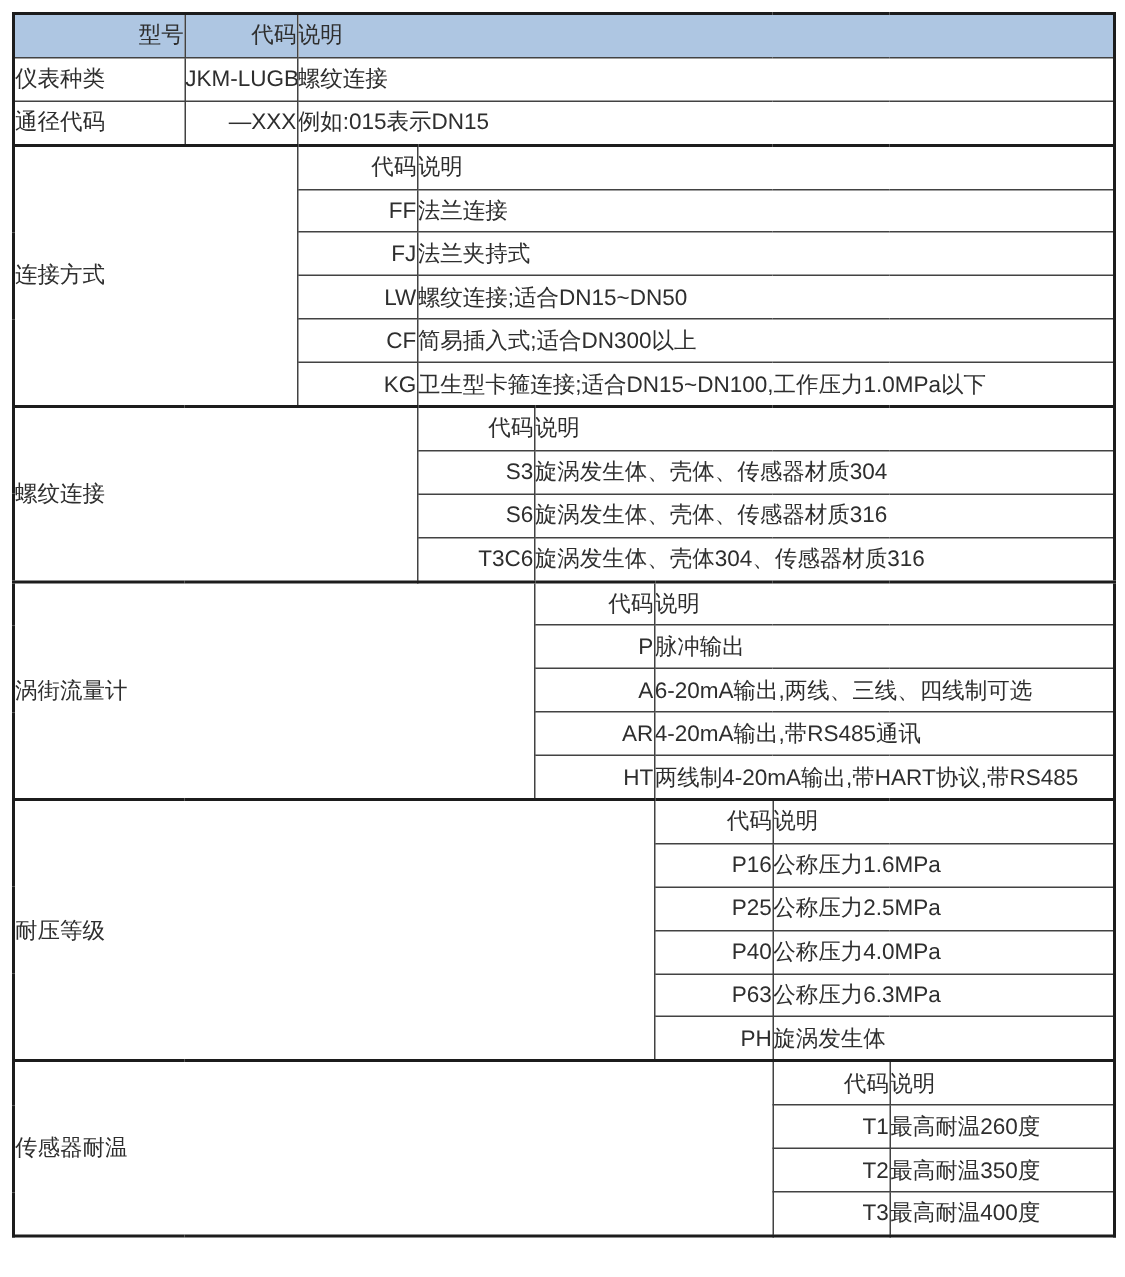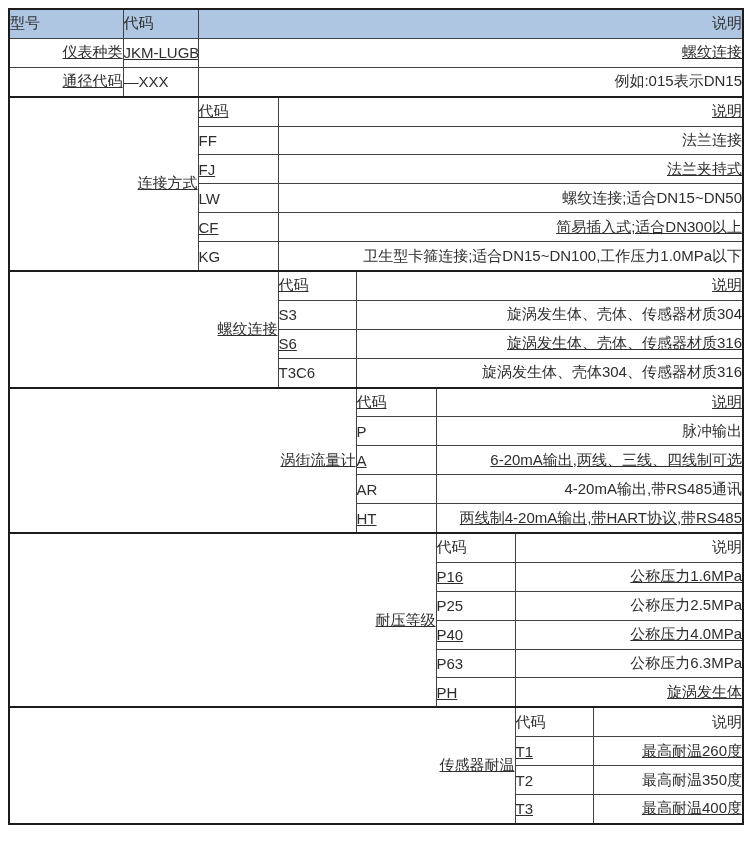--- a/index.html
+++ b/index.html
@@ -30,25 +30,25 @@
     border: 1px solid #424242;
     height: 27.9px;
     padding: 0;
     font-size: 15px;
     color: #2e2e2e;
     overflow: hidden;
     white-space: nowrap;
     vertical-align: middle;
     background: #ffffff;
   }
-  td.c { text-align: left; margin-left: 36px; }
-  td.l { text-align: right; padding-left: 12px; }
+  td.c { text-align: right; margin-left: 36px; }
+  td.l { text-align: left; padding-left: 12px; }
   tr.head td { background: #aec6e2; }
-  td.blue { background: #d7e2f1; text-decoration: underline; }
-  td.lbl { background: #ffffff; text-align: right; text-decoration: underline; }
+  td.blue { background: #d7e2f1; }
+  td.lbl { background: #ffffff; text-align: left; }
   tr.sec td { border-top: 2px solid #1c1c1c; }
 </style>
 </head>
 <body>
 
 <div class="page">
   <table class="spec">
     <colgroup>
       <col style="width:114px">
         <col style="width:75px">

